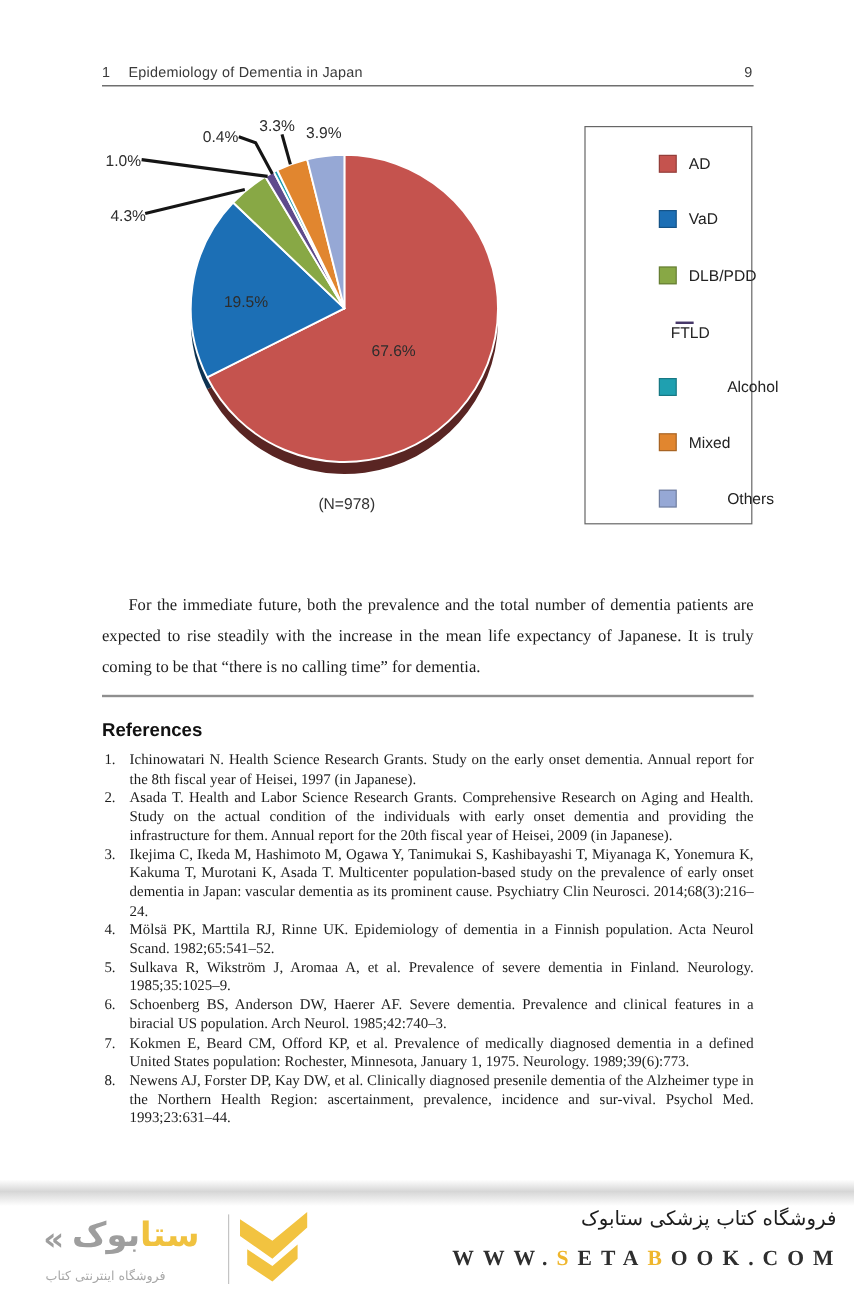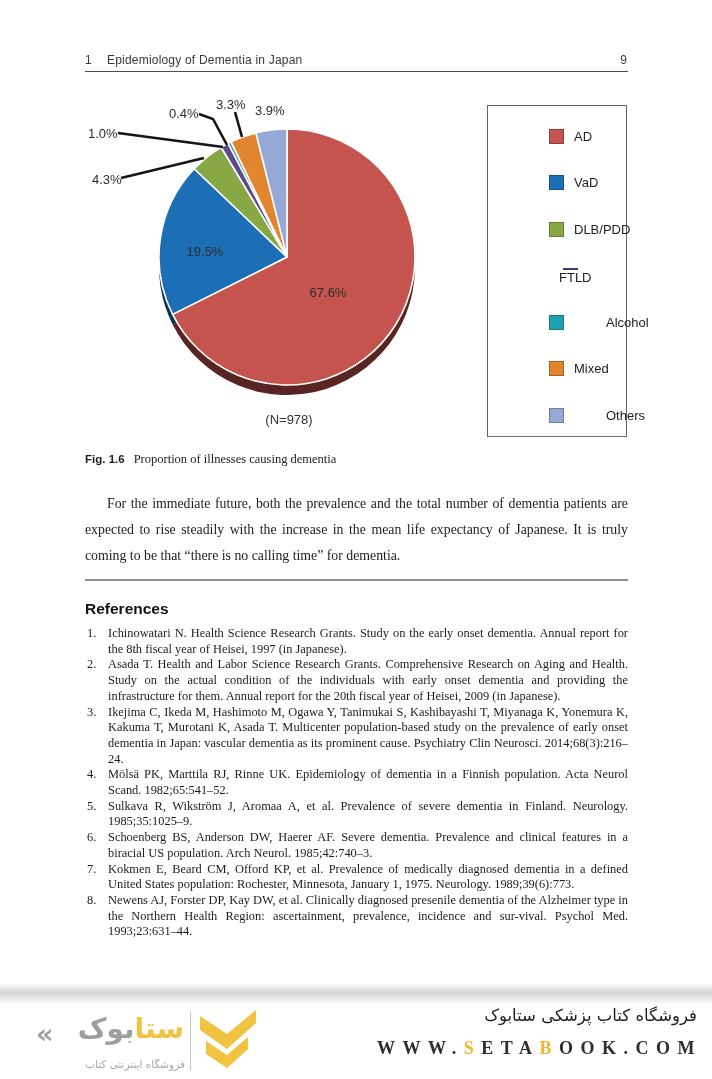--- a/index.html
+++ b/index.html
@@ -68,28 +68,28 @@
   
   .footer-shadow {
     position:absolute; left:0; top:983px; width:712px; height:22px;
     background:linear-gradient(180deg, rgba(255,255,255,0) 0%, #d6d6d6 45%, rgba(255,255,255,0) 100%);
   }
   .logo-guillemet {
     position:absolute; left:36px; top:1018px;
     font-family:"DejaVu Sans", sans-serif; font-size:27px; font-weight:bold; color:#9e9e9e;
   }
   .logo-wordmark {
-    position:absolute; left:60px; top:1012px; width:124px; text-align:right;
+    position:absolute; left:60px; top:1012px; width:124px; text-align:left;
     font-family:"DejaVu Sans", sans-serif; font-size:28px; font-weight:bold; direction:rtl;
     white-space:nowrap;
   }
   .wm-yellow { color:#F0C23F; }
   .wm-gray { color:#9e9e9e; }
   .logo-tagline {
-    position:absolute; left:38px; top:1058px; width:147px; text-align:right;
+    position:absolute; left:38px; top:1058px; width:147px; text-align:left;
     font-family:"DejaVu Sans", sans-serif; font-size:10.5px; color:#a8a8a8; direction:rtl;
     white-space:nowrap;
   }
   .logo-divider { position:absolute; left:190px; top:1012px; width:1px; height:58px; background:#c4c4c4; }
   .logo-chevrons { position:absolute; left:198px; top:1006px; }
   .store-line-fa {
     position:absolute; right:15px; top:1006px;
     font-family:"DejaVu Sans", sans-serif; font-size:16.5px; color:#1e1e1e; direction:rtl;
     white-space:nowrap;
   }
@@ -165,23 +165,20 @@
           <span class="lg-swatch" style="background: rgb(225, 134, 47);"></span>
           <span class="lg-label">Mixed</span>
         </div>
         <div class="lg-row" style="top: 301px; gap: 32px;">
           <span class="lg-swatch" style="background: rgb(150, 168, 213);"></span>
           <span class="lg-label">Others</span>
         </div>
       </div>
   </div>
 
-  <div class="fig-caption">
-    <span class="cap-label">Fig. 1.6</span><span>Proportion of illnesses causing dementia</span>
-  </div>
 
   <p class="body-par">For the immediate future, both the prevalence and the total number of dementia patients are expected to rise steadily with the increase in the mean life expectancy of Japanese. It is truly coming to be that “there is no calling time” for dementia.</p>
 
   <div class="ref-rule"></div>
   <h2 class="ref-heading">References</h2>
   <ol class="ref-list" id="ref-list">
       <li class="ref-item"><span class="ref-num">1.</span><span>Ichinowatari N. Health Science Research Grants. Study on the early onset dementia. Annual report for the 8th fiscal year of Heisei, 1997 (in Japanese).</span></li>
       <li class="ref-item"><span class="ref-num">2.</span><span>Asada T. Health and Labor Science Research Grants. Comprehensive Research on Aging and Health. Study on the actual condition of the individuals with early onset dementia and providing the infrastructure for them. Annual report for the 20th fiscal year of Heisei, 2009 (in Japanese).</span></li>
       <li class="ref-item"><span class="ref-num">3.</span><span>Ikejima C, Ikeda M, Hashimoto M, Ogawa Y, Tanimukai S, Kashibayashi T, Miyanaga K, Yonemura K, Kakuma T, Murotani K, Asada T. Multicenter population-based study on the prevalence of early onset dementia in Japan: vascular dementia as its prominent cause. Psychiatry Clin Neurosci. 2014;68(3):216–24.</span></li>
       <li class="ref-item"><span class="ref-num">4.</span><span>Mölsä PK, Marttila RJ, Rinne UK. Epidemiology of dementia in a Finnish population. Acta Neurol Scand. 1982;65:541–52.</span></li>

